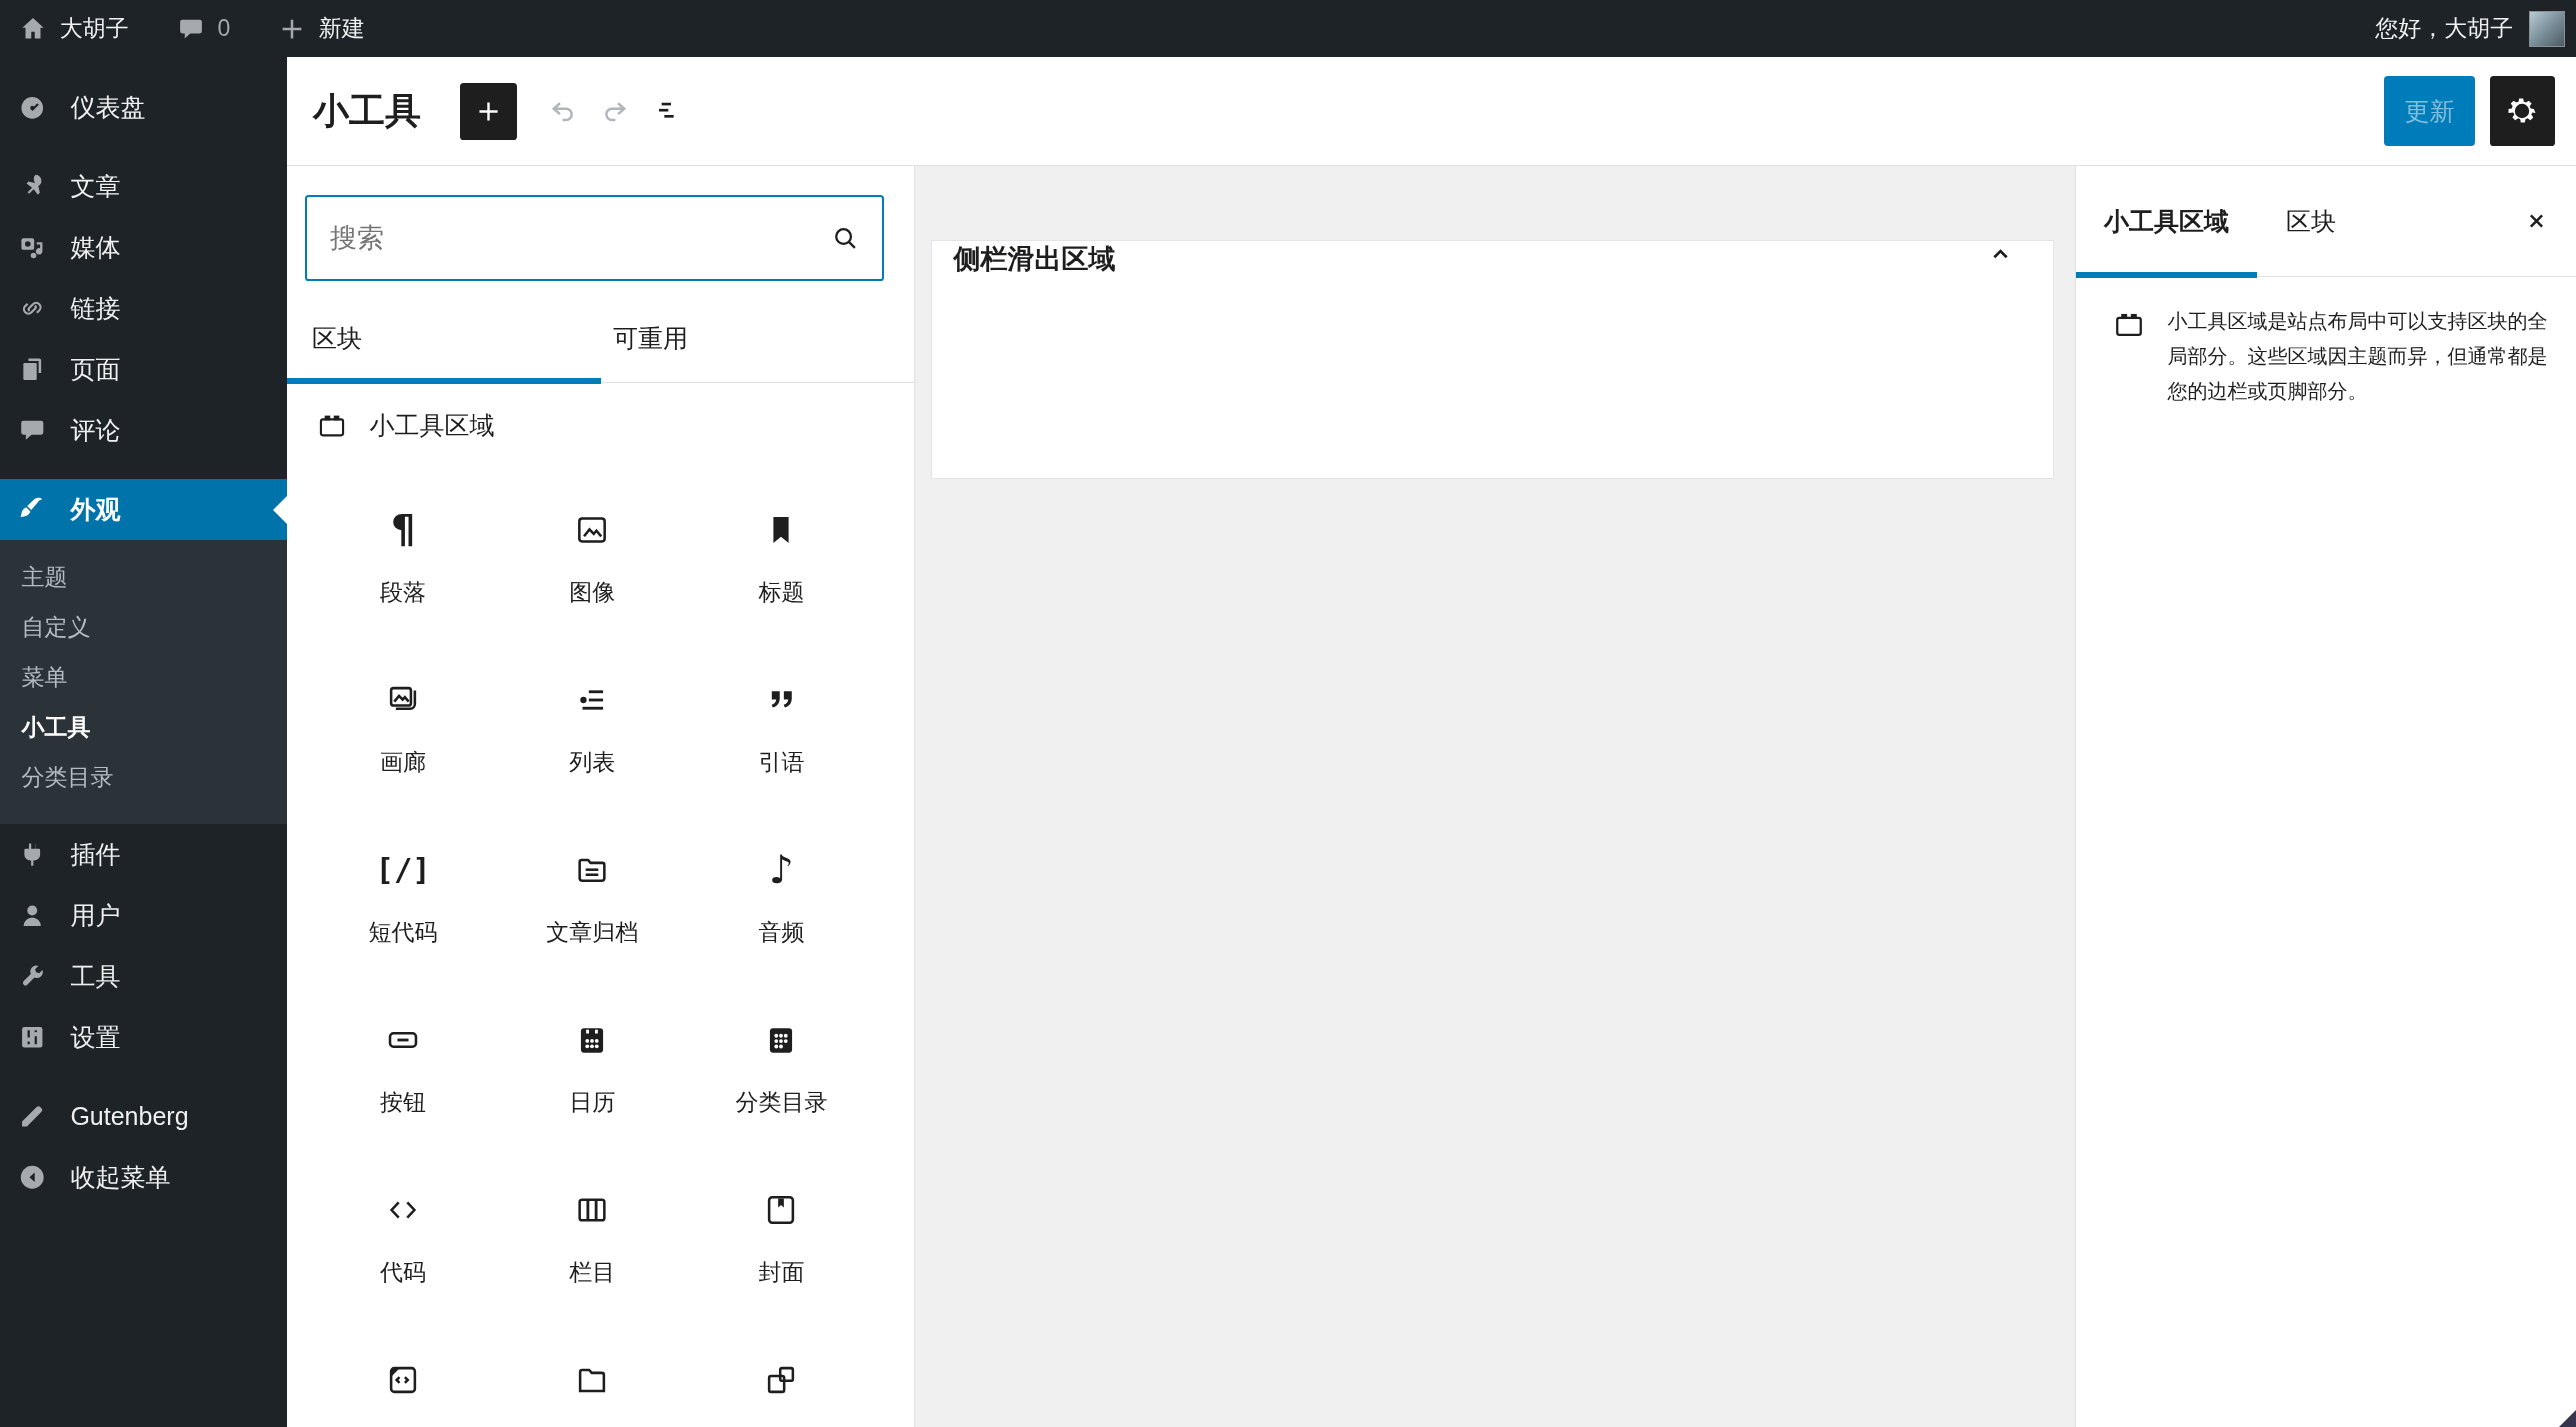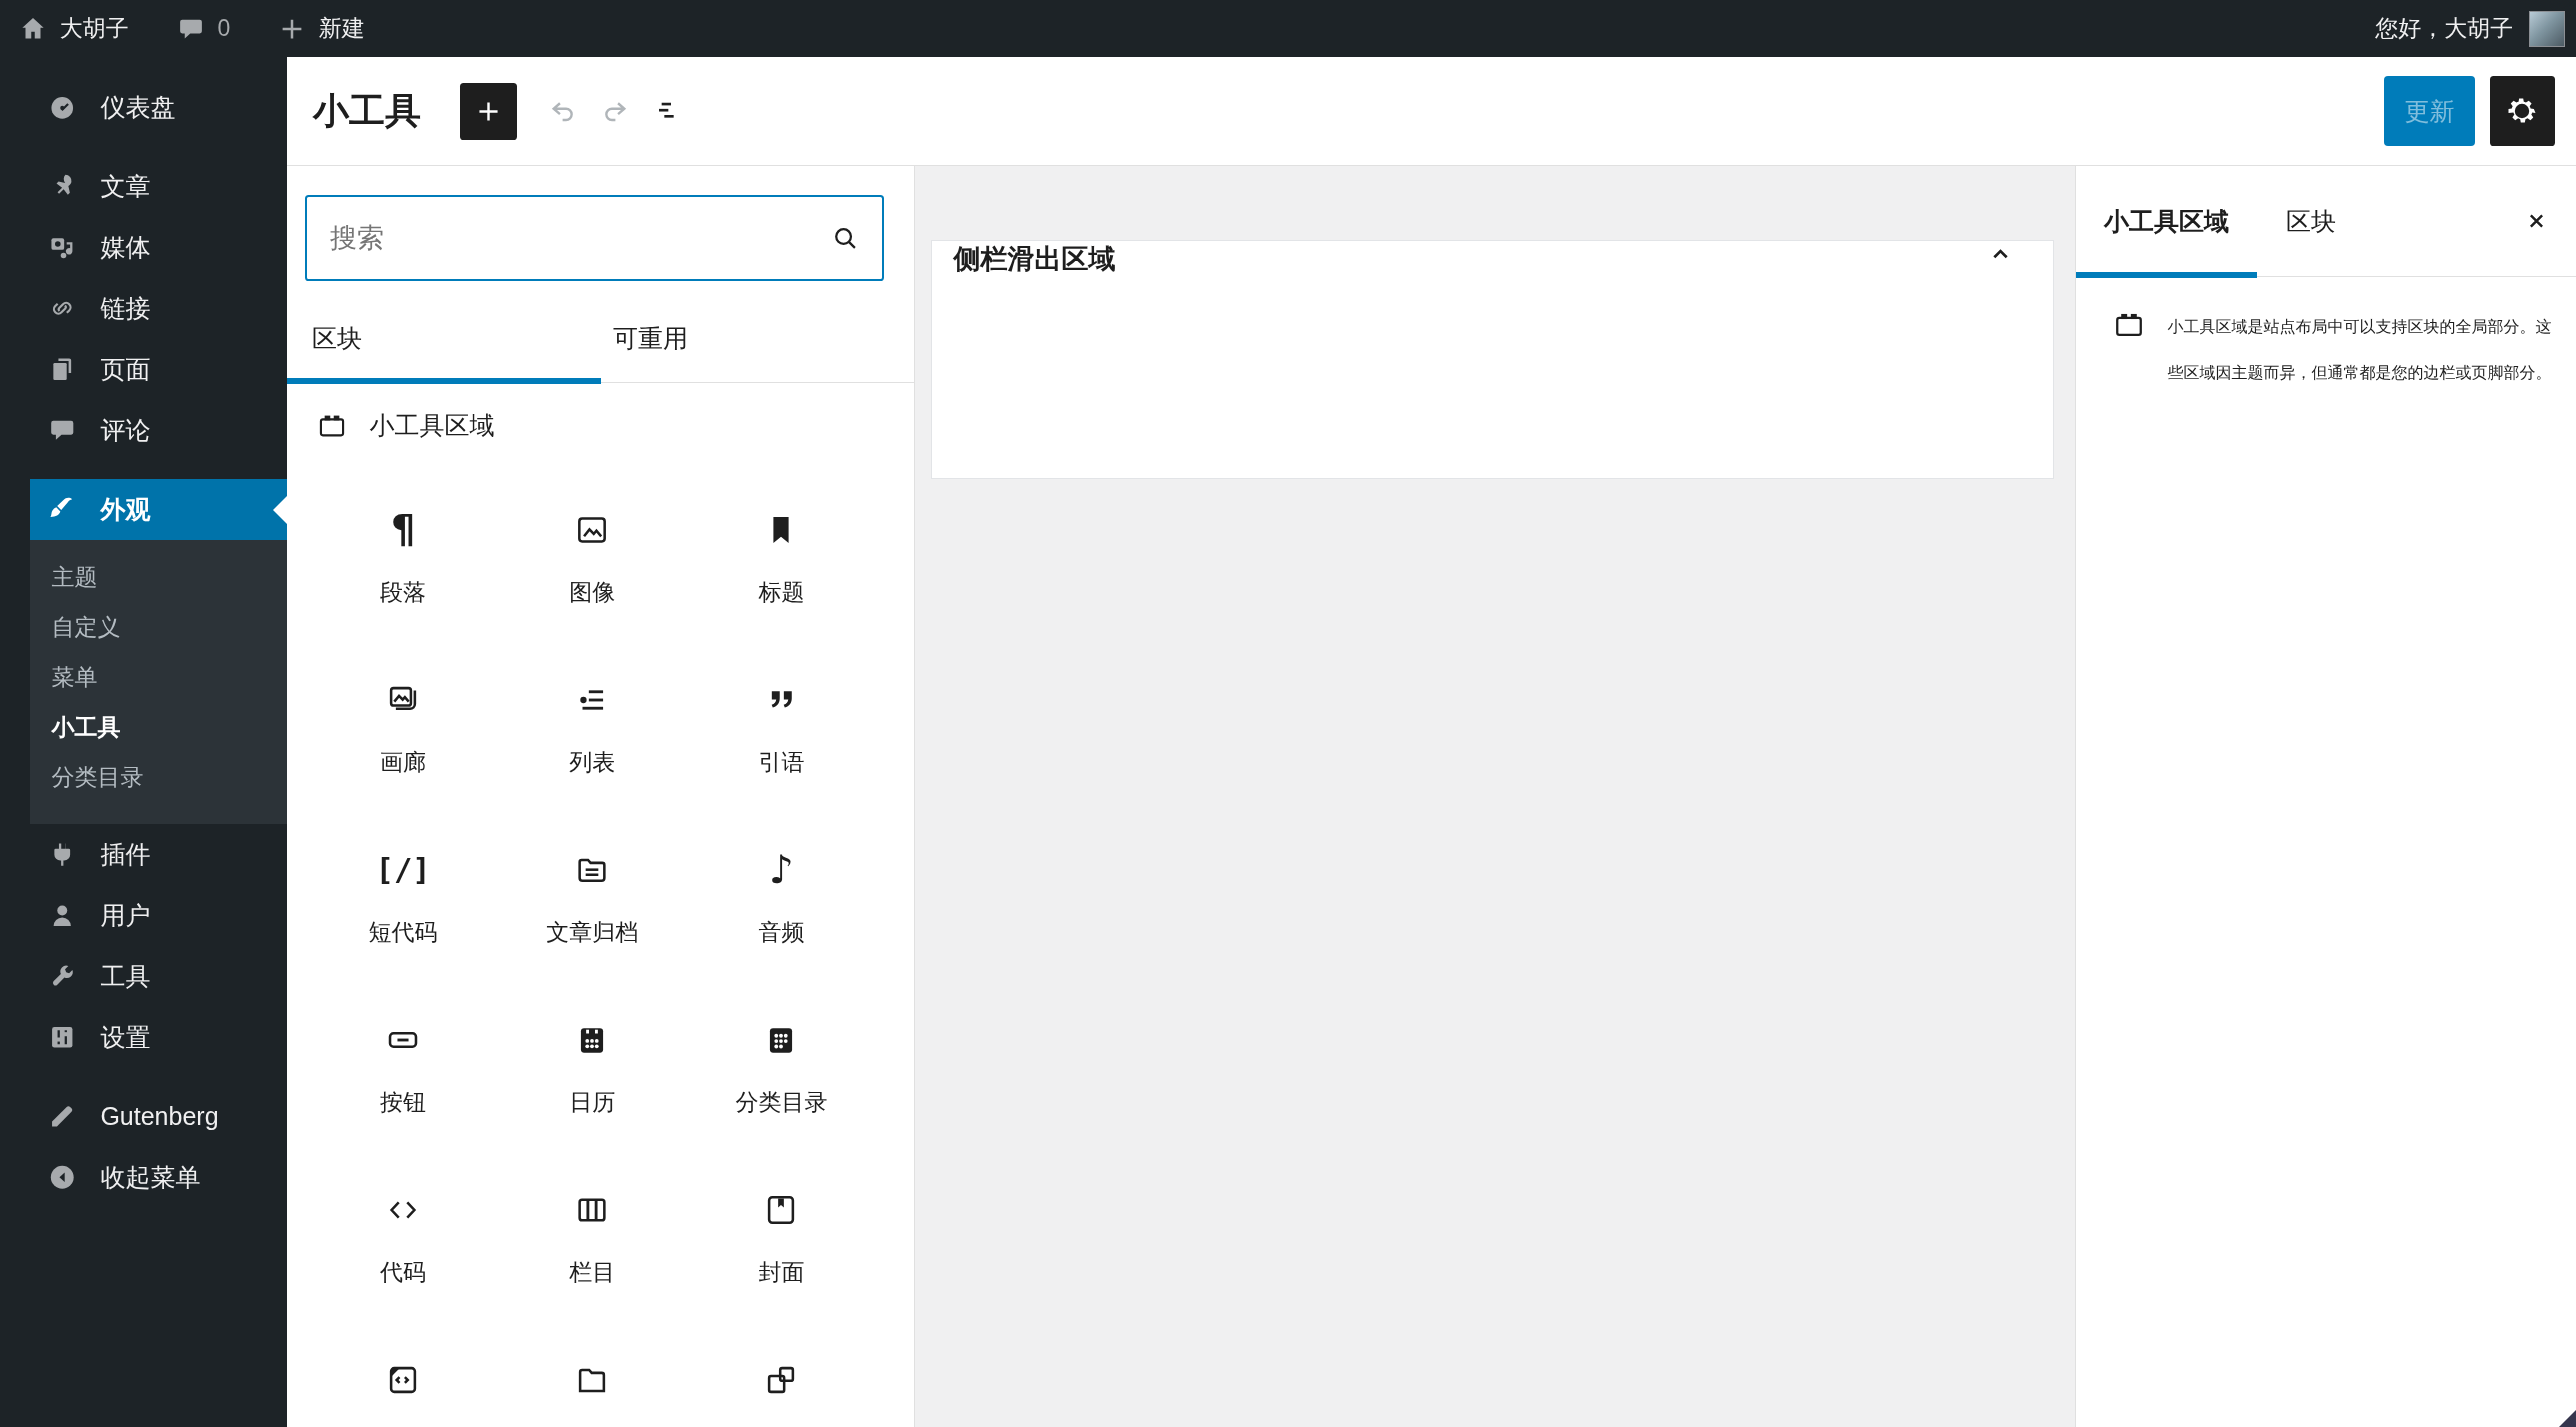--- a/index.html
+++ b/index.html
@@ -12,21 +12,21 @@
               display:flex; align-items:center; padding:0 10.8px 0 18px; font-size:23px; }
   .ab-item { display:flex; align-items:center; gap:11.7px; margin-right:47px; cursor:pointer; }
   .ab-ic svg { width:30px; height:30px; fill:#a7aaad; }
   .ab-count { color:#a7aaad; }
   .ab-right { margin-left:auto; display:flex; align-items:center; gap:16px;text-align:center; }
   .avatar { width:36px; height:36px; background:linear-gradient(135deg,#b9cbd6 0%,#8096a1 45%,#4c5a63 100%);
             border:0.9px solid #8c8f94; }
 
   
   #sidemenu { position:absolute; left:0; top:57px; bottom:0; width:287px; background:#1d2327; color:#f0f0f1;
-              font-size:25px; padding-top:20px;padding-left:30px; }
+              font-size:25px; padding-top:20px; }
   .mi { height:61px; display:flex; align-items:center; padding-left:14.4px; gap:20px; cursor:pointer; position:relative; }
   .mic { width:36px; display:flex; justify-content:center; }
   .mic svg { width:30.5px; height:30.5px; fill:#a7aaad; }
   .msep { height:18px; }
   .mi.active { background:#0073aa; }
   .mi.active .mic svg { fill:#fff; }
   .mi.active .mlb { color:#fff; font-weight:600; }
   .menu-arrow { position:absolute; right:0; top:50%; transform:translateY(-50%); width:0; height:0;
                 border:14.4px solid transparent; border-right-color:#fff; border-left-width:0; }
   .submenu { background:#2c3338; padding:12.6px 0 21.5px 0; }
@@ -95,21 +95,21 @@
   .s-tab { display:flex; align-items:center; font-size:25px; color:#1e1e1e; cursor:pointer; position:relative; }
   .s-tab.active { padding:0 28px; font-weight:600; }
   .s-tab.active::after { content:""; position:absolute; left:0; right:0; bottom:-1.8px; height:6.3px; background:#007cba; }
   .s-tab.plain { padding-left:29px; }
   #close-btn { position:absolute; right:18px; top:50%; transform:translateY(-50%); width:43px; height:43px;
                background:transparent; border:none; cursor:pointer; display:flex; align-items:center; justify-content:center; }
   #close-btn svg { width:27px; height:27px; stroke:#1e1e1e; stroke-width:2.2; }
   #s-desc { display:flex; padding:27px 21.5px 0 36px; gap:21.5px; }
   #s-desc .d-ic { flex:none; margin-top:3.6px; }
   #s-desc .d-ic svg { width:34px; height:34px; }
-  #s-desc p { font-size:16px; line-height:46px; color:#1e1e1e; }
+  #s-desc p { font-size:20px; line-height:35px; color:#1e1e1e; }
 
   #grip { position:absolute; right:0; bottom:0; width:0; height:0;
           border-left:18px solid transparent; border-bottom:18px solid #35354d; }
 
   .line-ic { fill:none; stroke:#1e1e1e; stroke-width:1.6; }
 </style>
 </head>
 <body>
 
 <div id="root">

